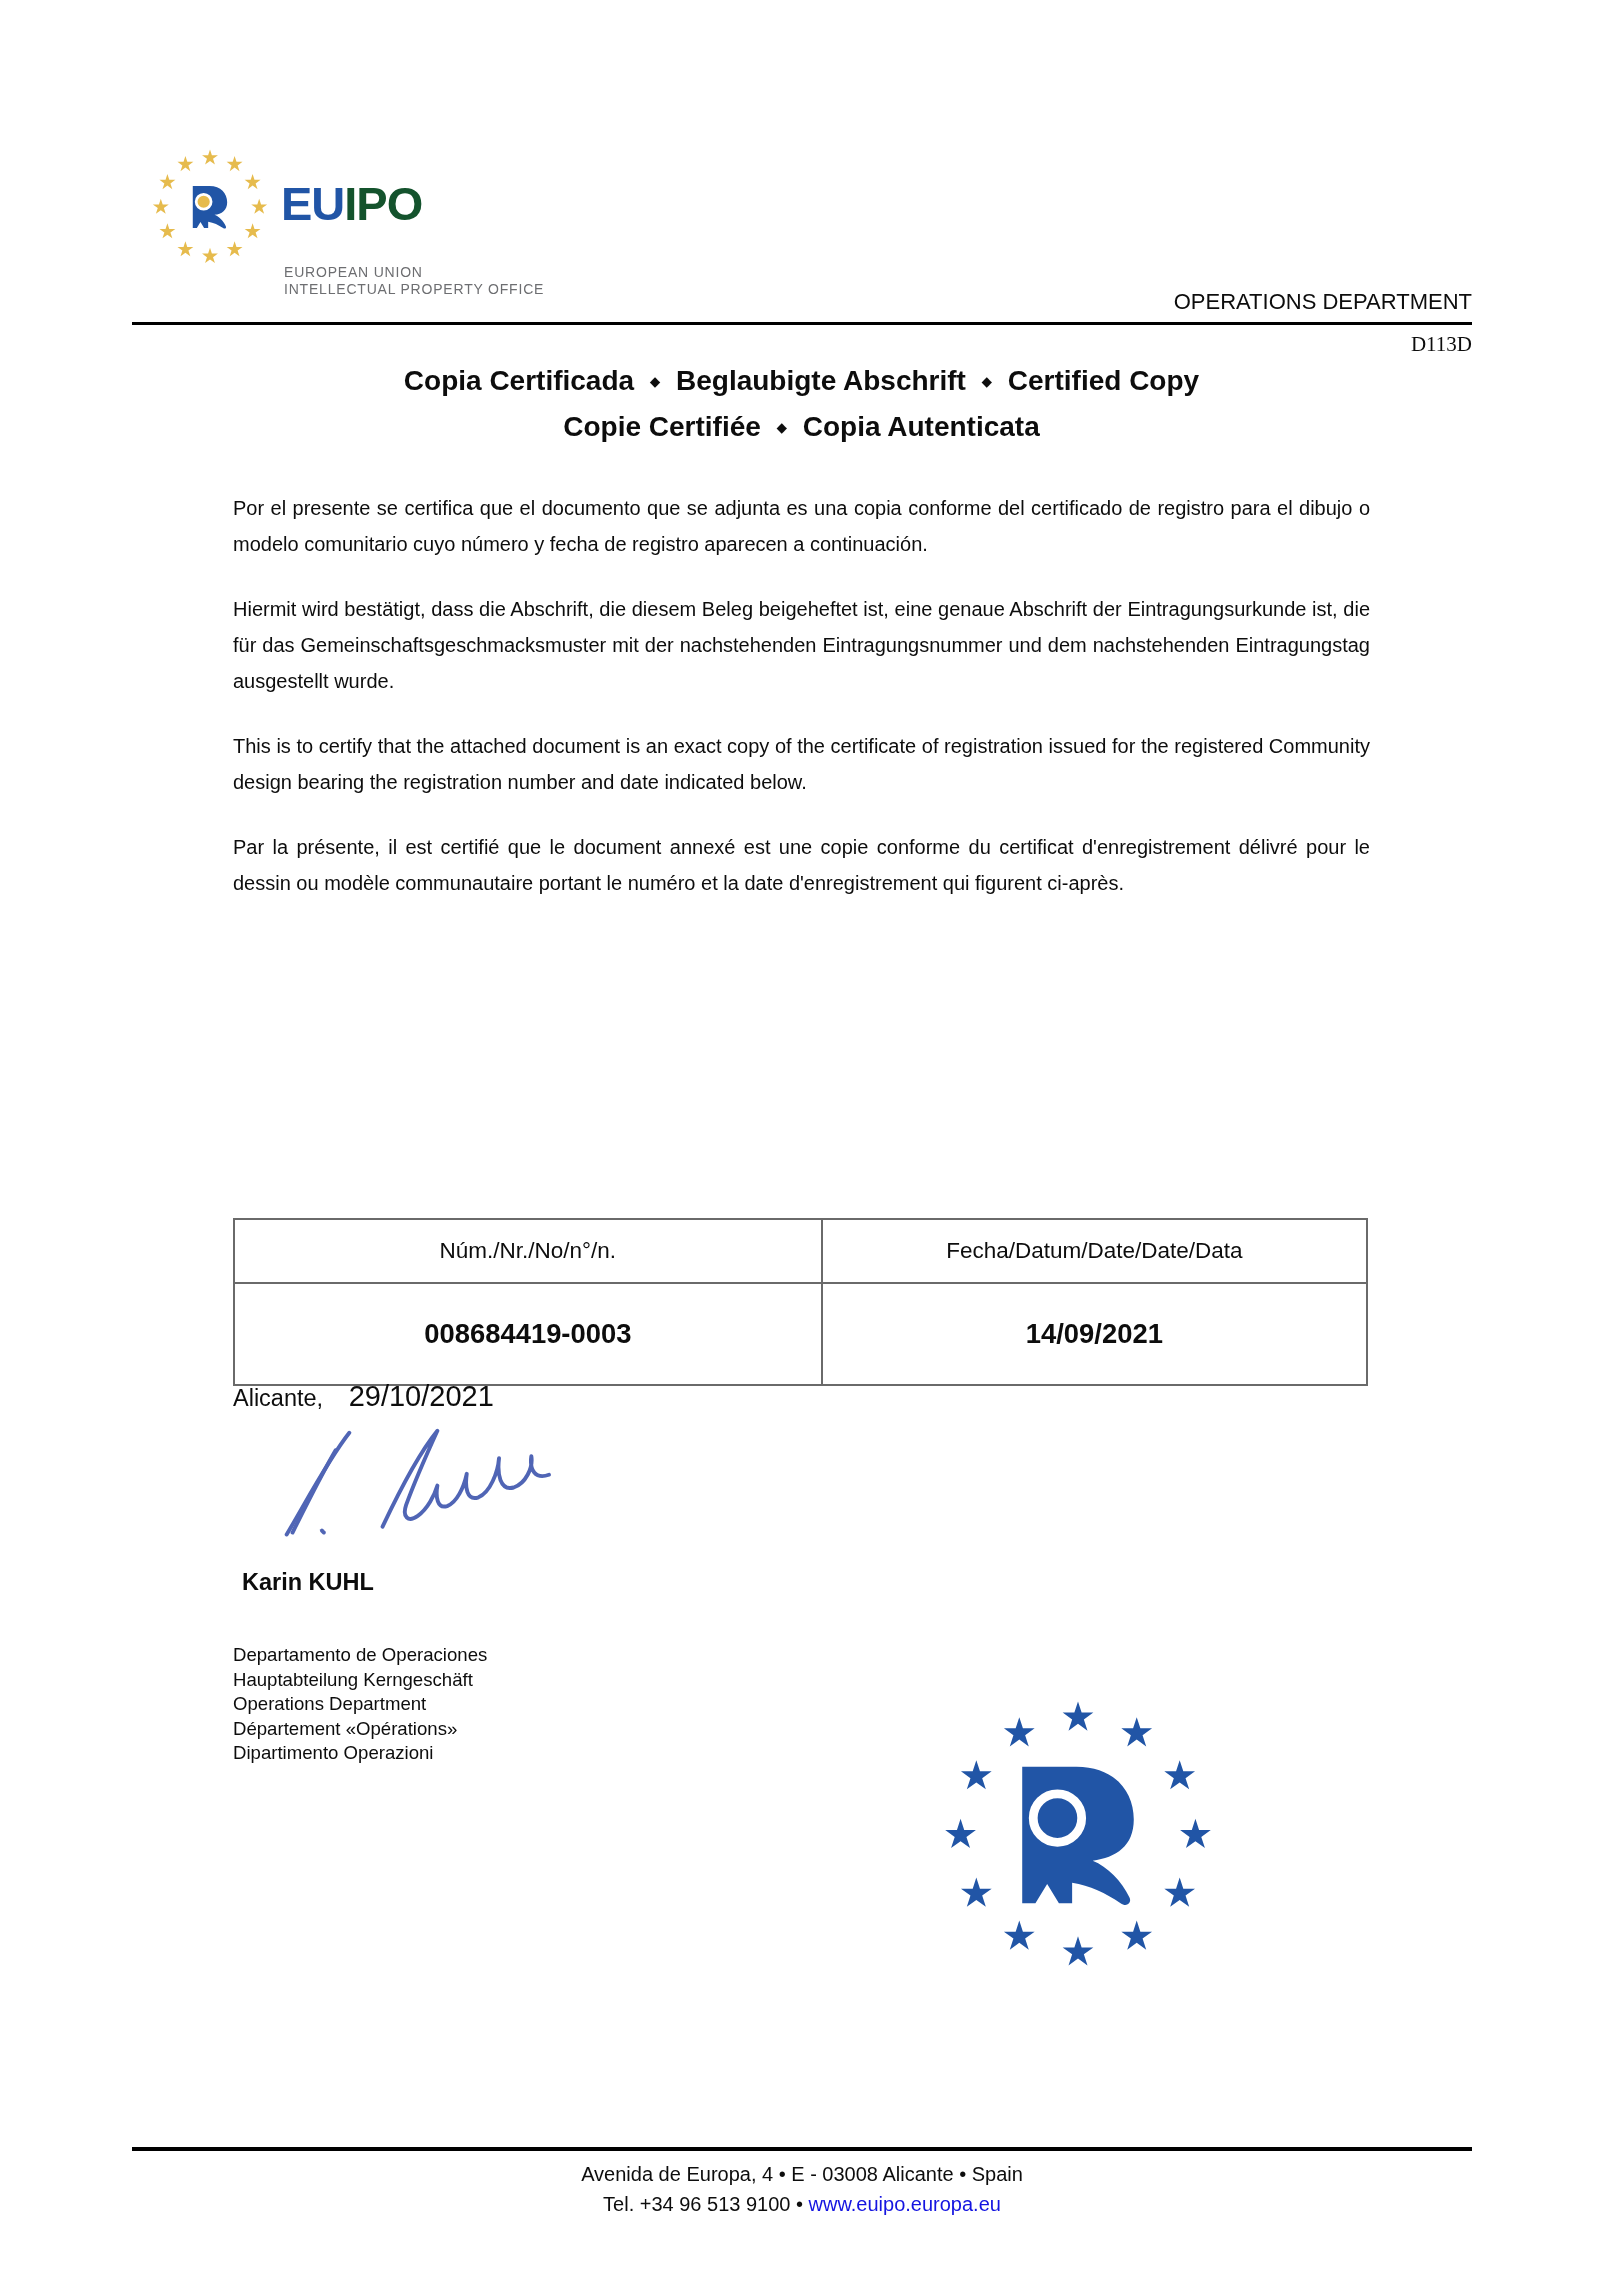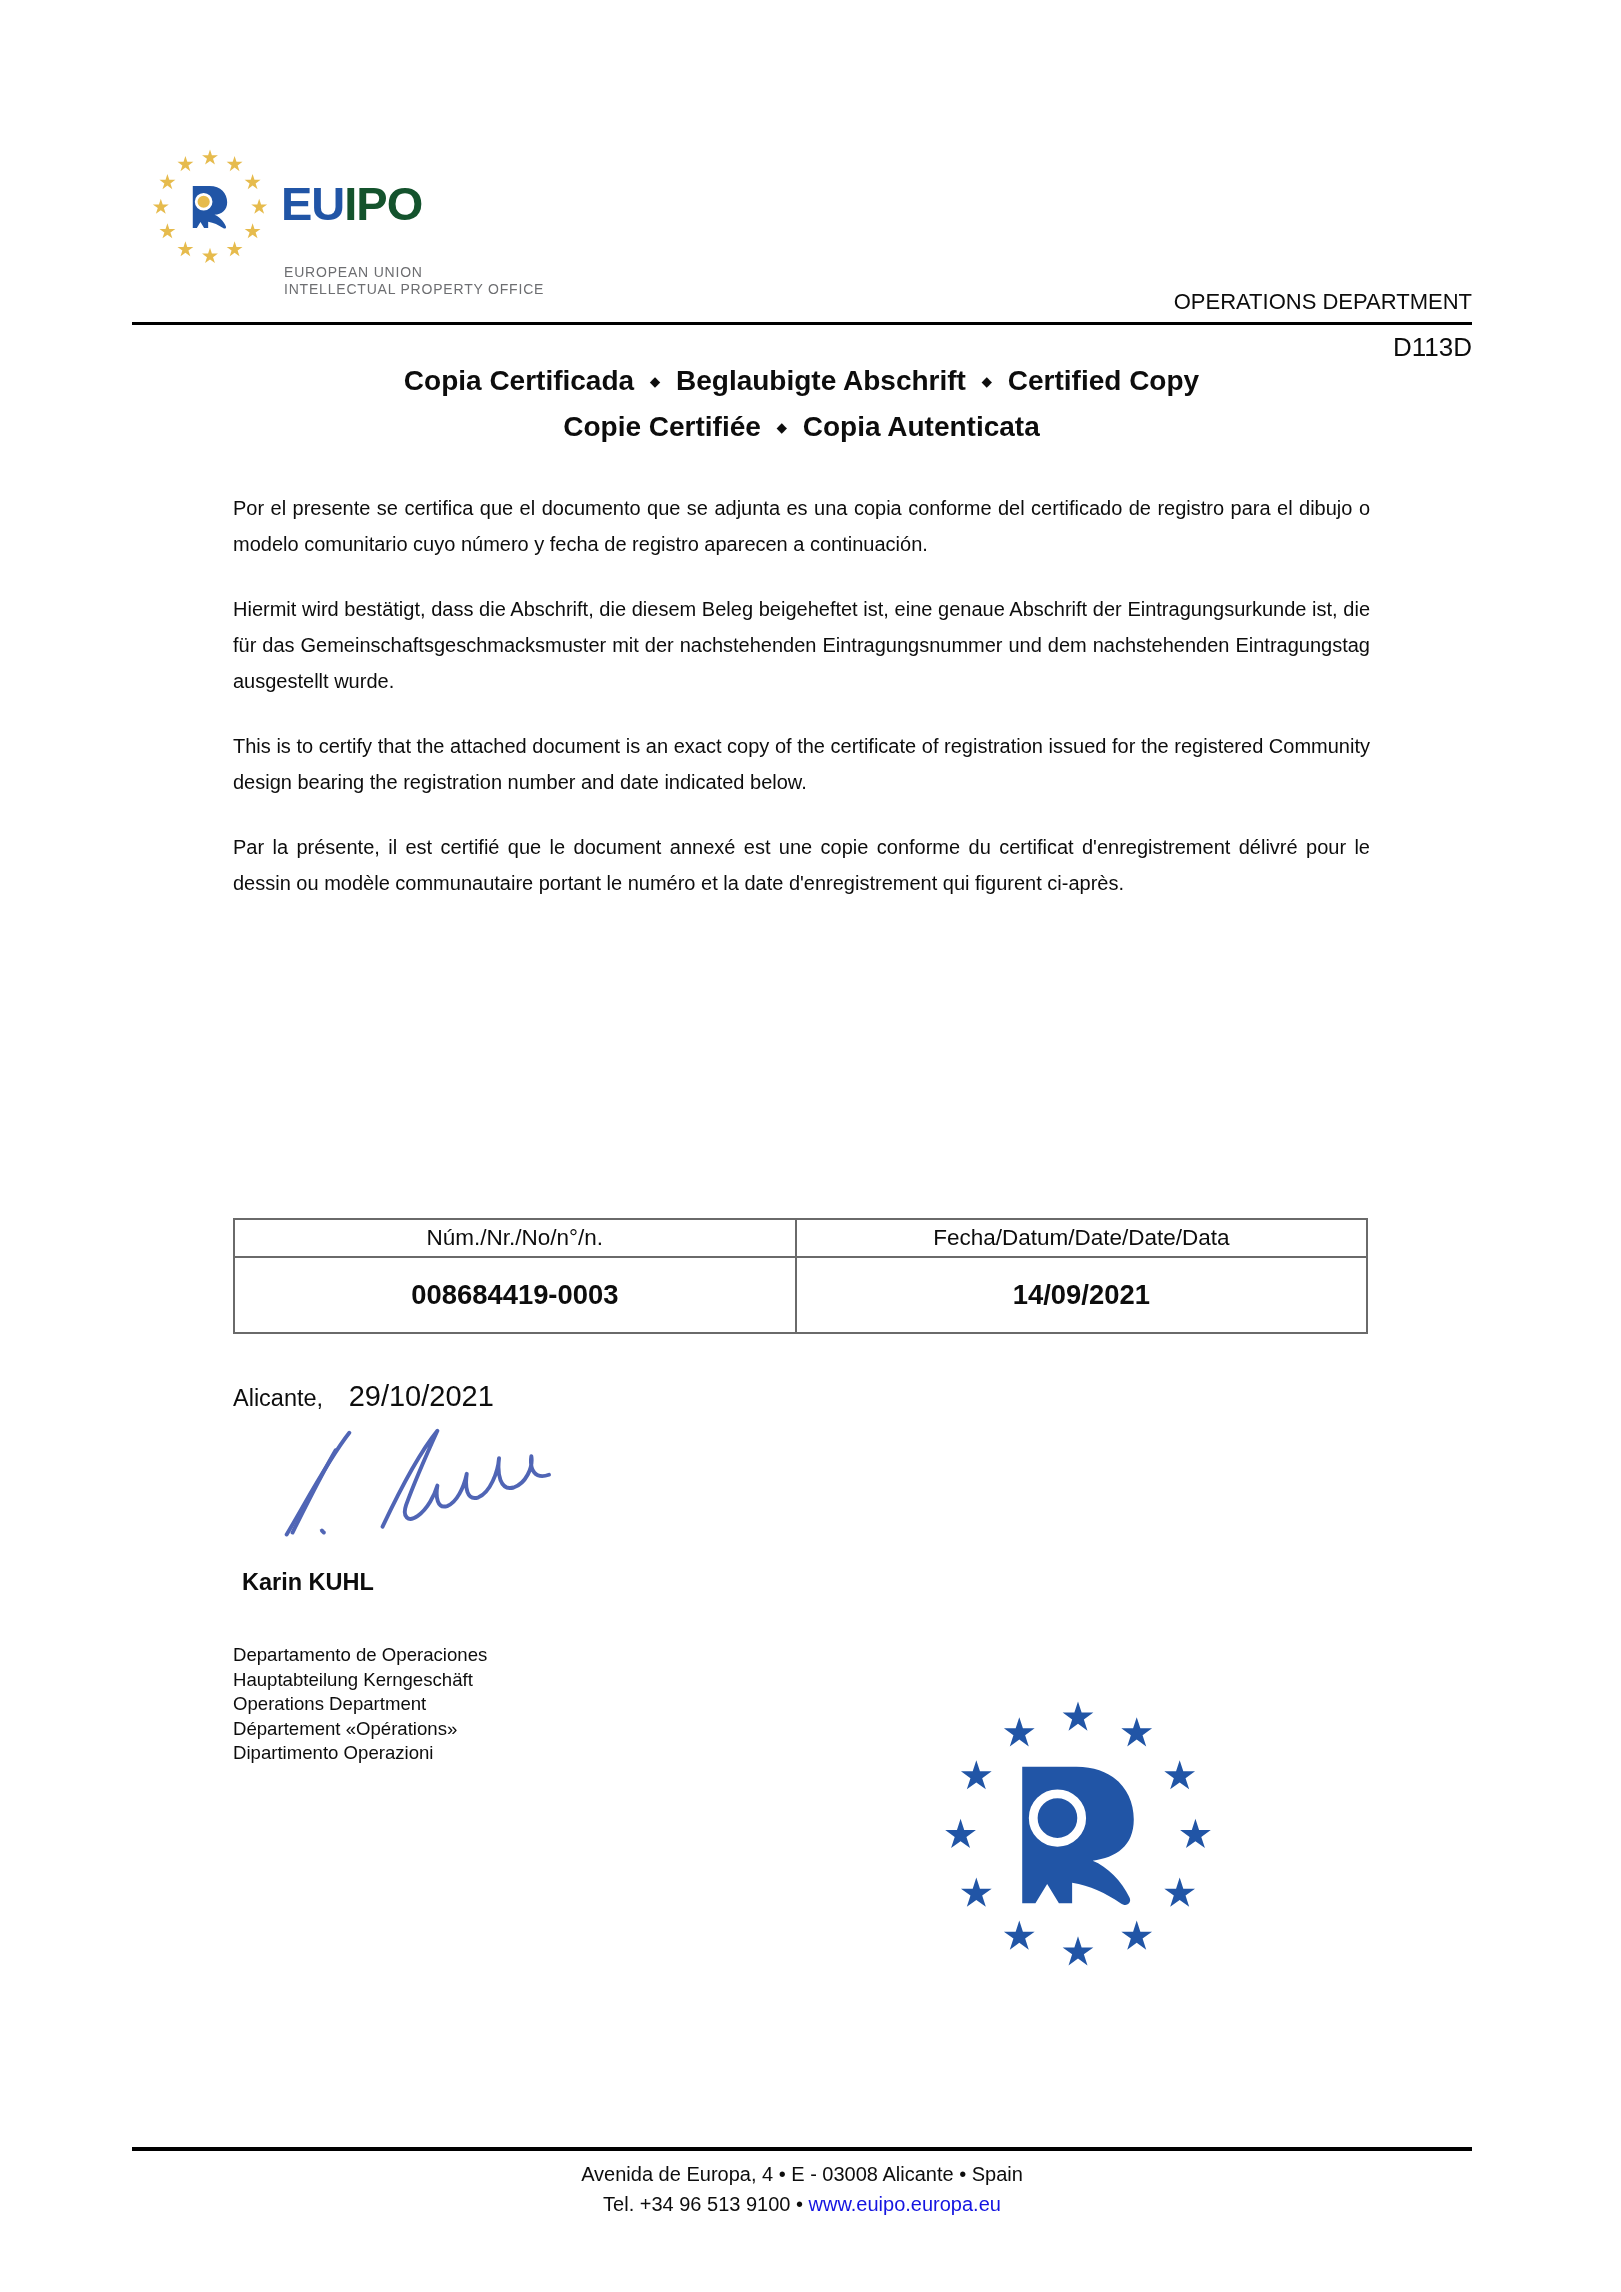--- a/index.html
+++ b/index.html
@@ -9,30 +9,30 @@
   }
   
   .emblem{position:absolute;left:149px;top:146px;}
   .wordmark{position:absolute;left:281px;top:180px;font-size:47px;font-weight:bold;line-height:1;letter-spacing:-1px;}
   .wm-eu{color:#2155A6;}
   .wm-ipo{color:#14532d;}
   .logo-sub{position:absolute;left:284px;top:228px;font-size:14px;line-height:16.7px;color:#6D6E71;letter-spacing:0.8px;margin-top:36px;}
   
   .ops-dept{position:absolute;top:289px;right:149px;font-size:22px;color:#0d0d0d;}
   .rule-top{position:absolute;left:132px;top:322px;width:1340px;height:2.9px;background:#000;}
-  .form-code{position:absolute;top:332px;right:149px;font-size:26px;}
+  .form-code{position:absolute;top:332px;right:149px;font-size:21px;font-family:Liberation Serif, serif;}
   
   .title{position:absolute;left:233px;top:358px;width:1137px;text-align:center;font-weight:bold;font-size:28px;line-height:45px;}
   .sep{font-size:13.7px;padding:0 15.7px;vertical-align:3.9px;}
   
   .paras{position:absolute;left:233px;top:490px;width:1137px;font-size:20px;line-height:36px;text-align:justify;}
   .paras p{margin:0 0 29px 0;}
   
   .regtable{position:absolute;left:233px;top:1218px;width:1135px;border-collapse:collapse;table-layout:fixed;}
-  .regtable th,.regtable td{border:2.9px solid #6a6a6a;text-align:center;padding:0;}
+  .regtable th,.regtable td{border:2.9px solid #6a6a6a;text-align:center;padding:13px;}
   .regtable th{height:36px;font-weight:normal;font-size:22.5px;}
   .regtable td{height:74px;font-weight:bold;font-size:27.4px;}
   .col-num{width:49.4%;}
   
   .place-date{position:absolute;left:233px;top:1380px;font-size:23.5px;}
   .issue-date{font-size:29px;margin-left:25.5px;}
   .signature{position:absolute;left:257px;top:1419px;}
   .signer{position:absolute;left:242px;top:1569px;font-size:23.5px;font-weight:bold;}
   .departments{position:absolute;left:233px;top:1643px;font-size:18.6px;line-height:24.5px;}
   

